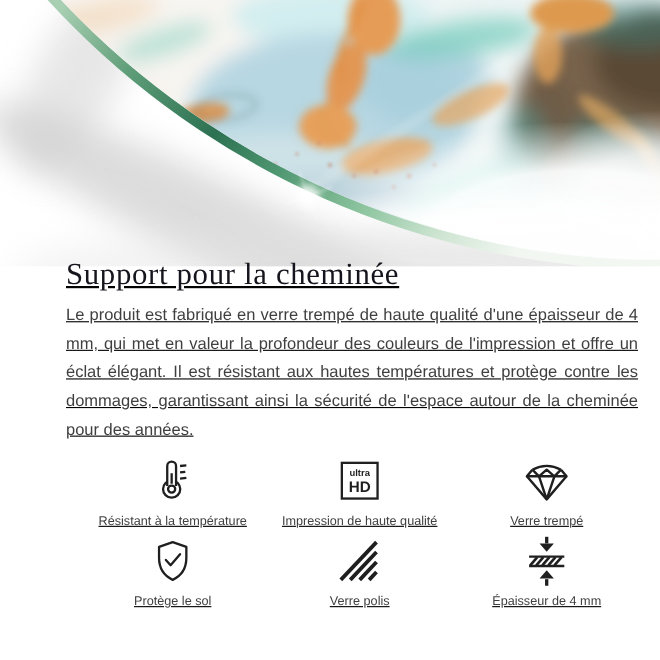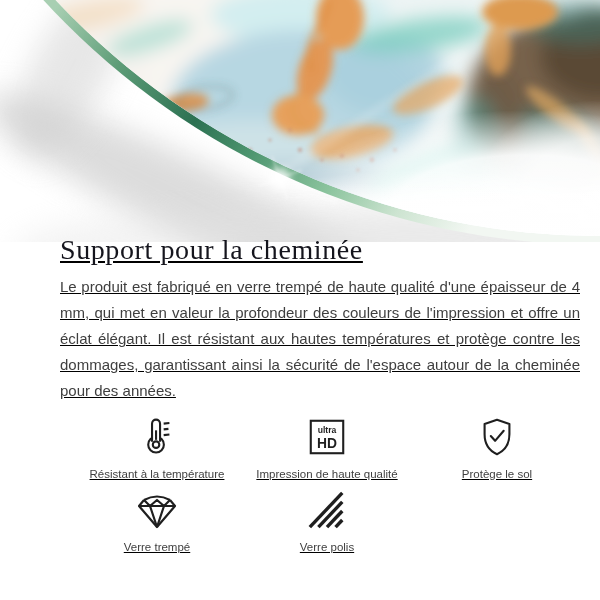--- a/index.html
+++ b/index.html
@@ -182,52 +182,76 @@
           <rect class="ico" x="5" y="5" width="34" height="34" stroke-width="2.6"></rect>
           <text x="22" y="18" text-anchor="middle" font-family="Liberation Sans, sans-serif" font-size="9" font-weight="700" fill="#1f1f1f">ultra</text>
           <text x="22" y="33" text-anchor="middle" font-family="Liberation Sans, sans-serif" font-size="14.5" font-weight="700" fill="#1f1f1f">HD</text>
         </svg>
       </div>
       <div class="feature-label">Impression de haute qualité</div>
     </div>
 
     <div class="feature">
       <div class="icon-box">
-        <svg width="42" height="44" viewBox="0 0 44 44">
-          <path class="ico" stroke-linejoin="round" d="M22,4 L35,8.5 V19 C35,29.5 29.5,36.5 22,40 C14.5,36.5 9,29.5 9,19 V8.5 Z"></path>
-          <path class="ico" stroke-linecap="round" stroke-linejoin="round" d="M15.5,21 l4.5,5 l9,-10.5"></path>
-        </svg>
-      </div>
-      <div class="feature-label">Protège le sol</div>
-    </div>
-
-    <div class="feature">
-      <div class="icon-box">
         <svg width="44" height="44" viewBox="0 0 44 44">
           <g class="ico" stroke-width="1.9" stroke-linejoin="round">
             <path d="M9,12 Q22,5 35,12"></path>
             <path d="M9,12 L4,18 H40 L35,12"></path>
             <path d="M4,18 L22,39 L40,18"></path>
             <path d="M9,12 L15,18 L22,12 L29,18 L35,12"></path>
             <path d="M15,18 L22,39 M29,18 L22,39"></path>
           </g>
         </svg>
       </div>
       <div class="feature-label">Verre trempé</div>
     </div>
 
     <div class="feature">
       <div class="icon-box">
         <svg width="42" height="44" viewBox="0 0 44 44">
+          <path class="ico" stroke-linejoin="round" d="M22,4 L35,8.5 V19 C35,29.5 29.5,36.5 22,40 C14.5,36.5 9,29.5 9,19 V8.5 Z"></path>
+          <path class="ico" stroke-linecap="round" stroke-linejoin="round" d="M15.5,21 l4.5,5 l9,-10.5"></path>
+        </svg>
+      </div>
+      <div class="feature-label">Protège le sol</div>
+    </div>
+
+    <div class="feature">
+      <div class="icon-box">
+        <svg width="42" height="44" viewBox="0 0 44 44">
           <g stroke="#1f1f1f" stroke-width="3.6">
             <line x1="4" y1="40" x2="38" y2="4"></line>
             <line x1="13" y1="40" x2="38" y2="13.5"></line>
             <line x1="22" y1="40" x2="38" y2="23"></line>
             <line x1="31" y1="40" x2="38" y2="32.5"></line>
           </g>
         </svg>
       </div>
       <div class="feature-label">Verre polis</div>
     </div>
 
+    <div class="feature">
+      <div class="icon-box">
+        <svg width="42" height="46" viewBox="0 0 42 46">
+          <g fill="#1f1f1f">
+            <rect x="19.5" y="1" width="3" height="6"></rect>
+            <path d="M14.5,7 H27.5 L21,14.5 Z"></path>
+            <path d="M21,31.5 L27.5,39 H14.5 Z"></path>
+            <rect x="19.5" y="39.5" width="3" height="6"></rect>
+          </g>
+          <g stroke="#1f1f1f" stroke-width="2.2">
+            <line x1="5" y1="19" x2="37" y2="19"></line>
+            <line x1="5" y1="27.5" x2="37" y2="27.5"></line>
+          </g>
+          <g stroke="#1f1f1f" stroke-width="2.4">
+            <line x1="6" y1="27" x2="12.5" y2="19.5"></line>
+            <line x1="11.5" y1="27" x2="18" y2="19.5"></line>
+            <line x1="17" y1="27" x2="23.5" y2="19.5"></line>
+            <line x1="22.5" y1="27" x2="29" y2="19.5"></line>
+            <line x1="28" y1="27" x2="34.5" y2="19.5"></line>
+          </g>
+        </svg>
+      </div>
+      <div class="feature-label">Épaisseur de 4 mm</div>
+    </div>
 
   </div>
 </div>
 
 </body></html>

